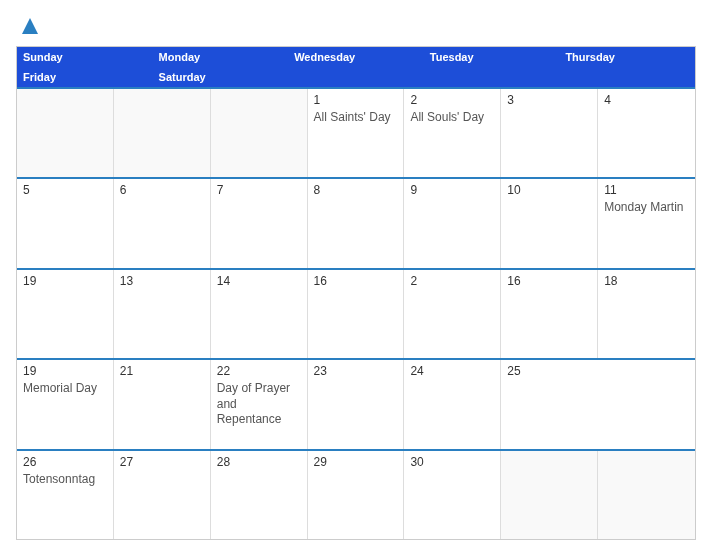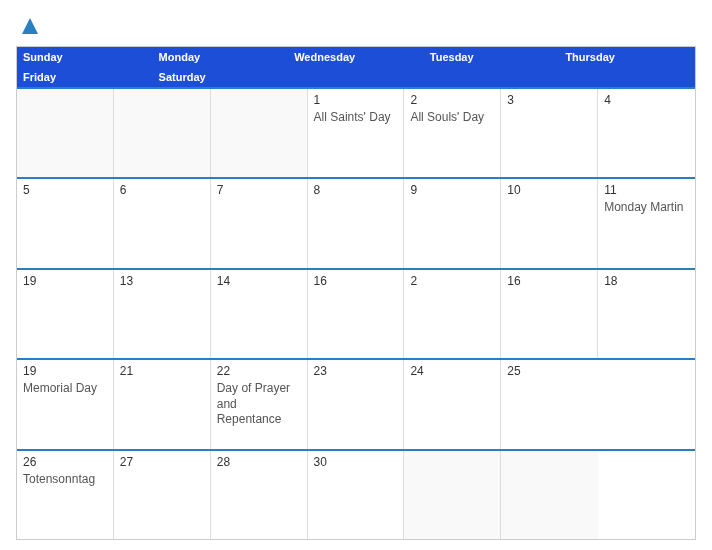--- a/index.html
+++ b/index.html
@@ -213,20 +213,23 @@
         </div>
         <div class="cal-week">
           <div class="cal-cell"><span class="day-num">26</span><span class="holiday">Totensonntag</span></div>
           <div class="cal-cell">
             <span class="day-num">27</span>
           </div>
           <div class="cal-cell">
             <span class="day-num">28</span>
           </div>
           <div class="cal-cell">
+            <span class="day-num">29</span>
+          </div>
+          <div class="cal-cell">
             <span class="day-num">30</span>
           </div>
           <div class="cal-cell empty"></div>
           <div class="cal-cell empty"></div>
         </div>
       </div>
   </div>
 </div>
 
 </body></html>

